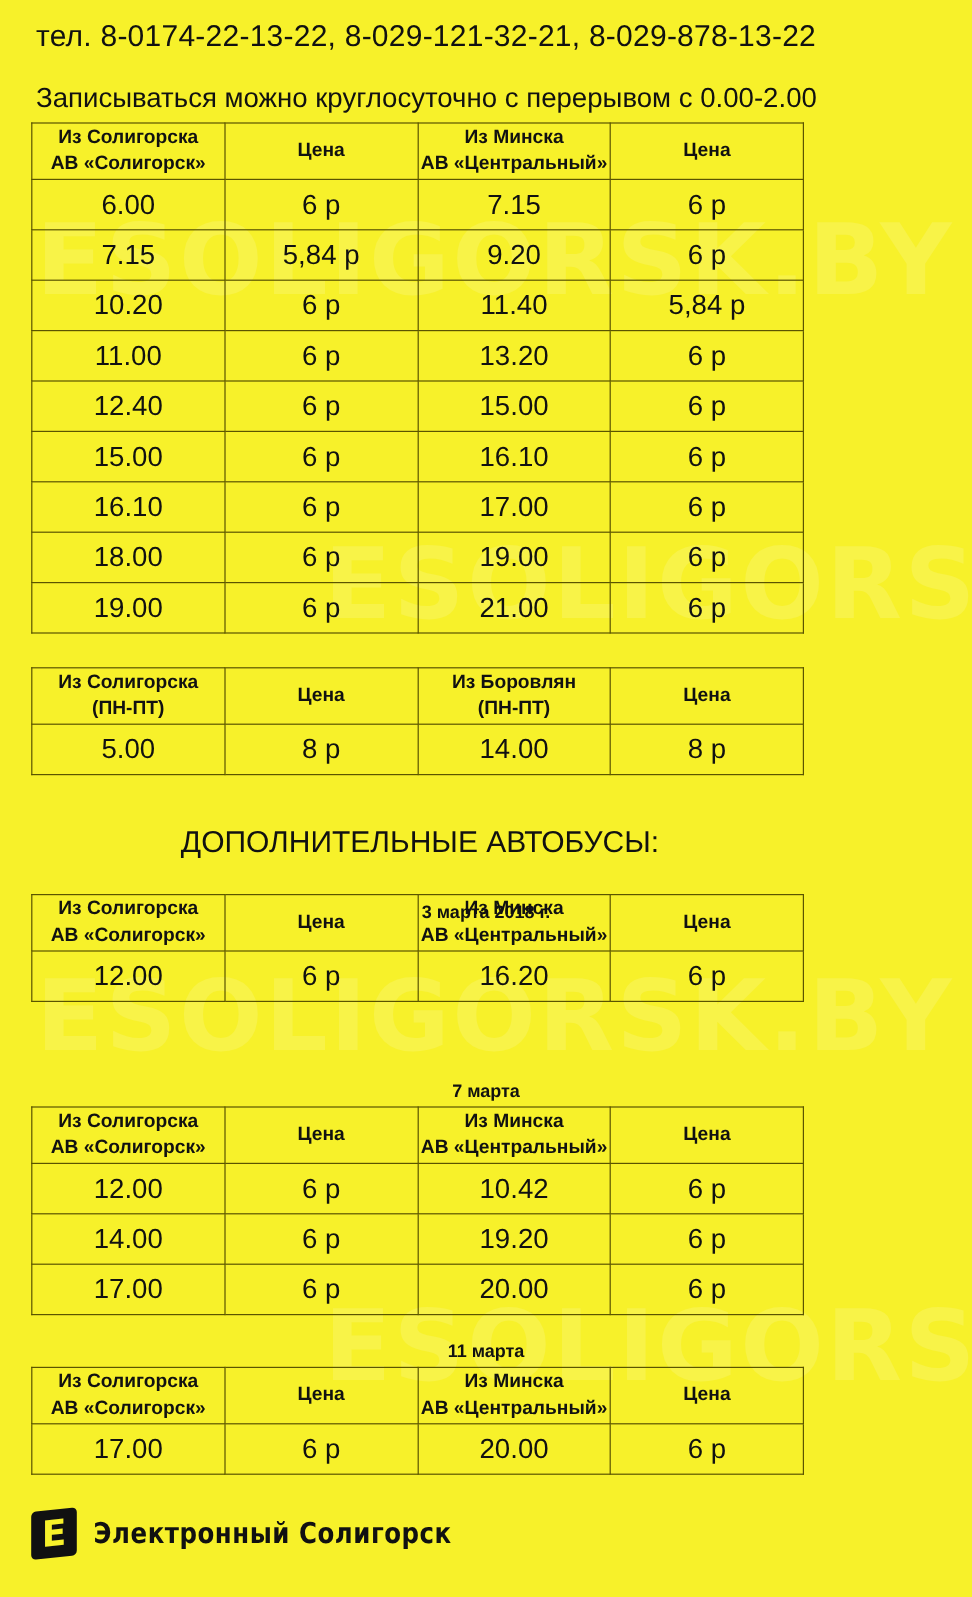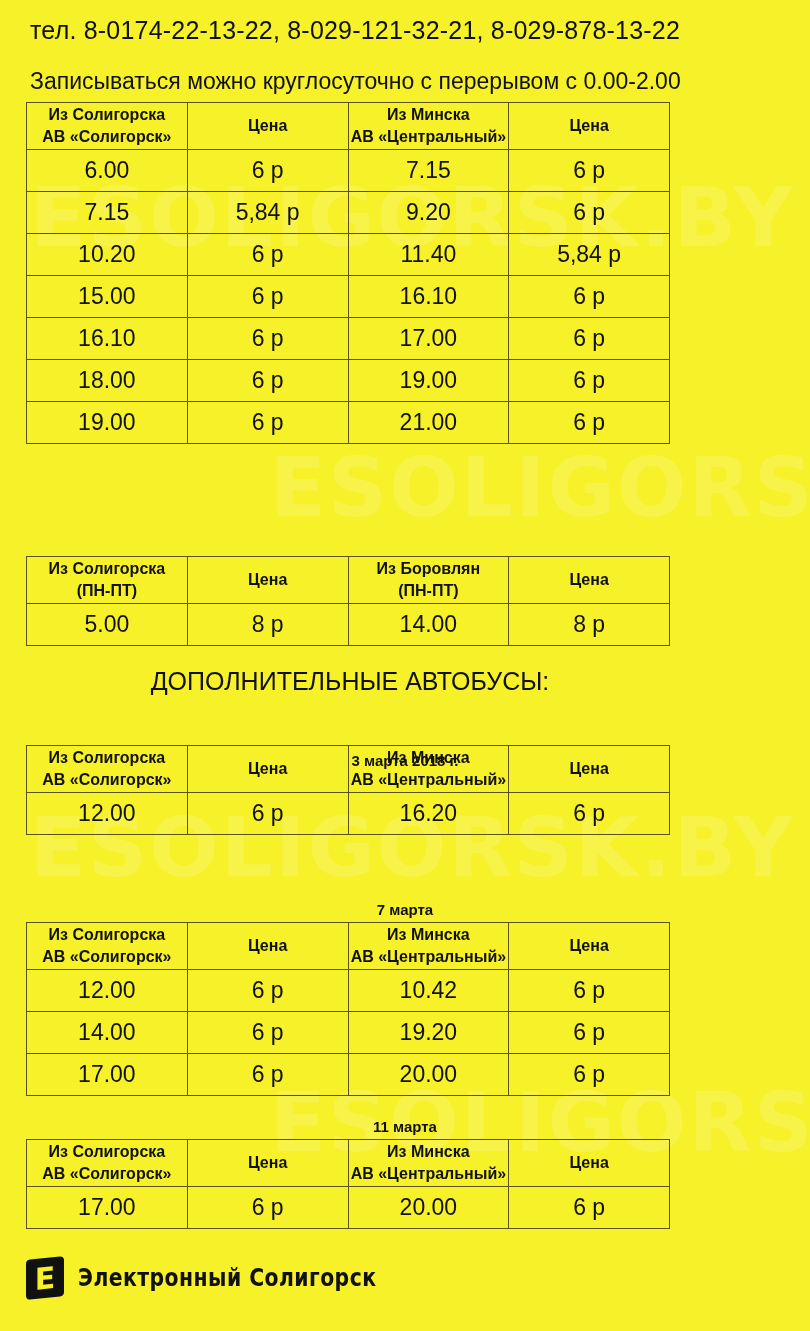--- a/index.html
+++ b/index.html
@@ -19,21 +19,21 @@
     table.sched {
       position: absolute; left: 26px; width: 644px; border-collapse: collapse; table-layout: fixed;
     }
     table.sched td, table.sched th {
       border: 1px solid #5a5400; text-align: center; vertical-align: middle; padding: 0;
     }
     table.sched th { font-weight: bold; font-size: 16px; line-height: 22px; height: 46px; }
     table.sched td { font-size: 23px; height: 41px; }
     .col { width: 25%; }
     .section-title {
-      position: absolute; left: 0; width: 700px; text-align: center; font-size: 25px; top: 667px;
+      position: absolute; left: 0; width: 700px; text-align: center; font-size: 25px; top: 688px;
     }
     .date-label {
       position: absolute; left: 0; width: 810px; text-align: center; font-weight: bold; font-size: 15px;
     }
     .logo { position: absolute; left: 26px; top: 1258px; display: flex; align-items: center; }
     .logo-mark {
       width: 38px; height: 40px; background: #111; transform: skewY(-6deg); border-radius: 4px;
       display: flex; align-items: center; justify-content: center; color: #f7f12a;
       font-weight: bold; font-size: 30px; font-family: "DejaVu Sans", sans-serif;
     }
@@ -80,20 +80,32 @@
         <td>9.20</td>
         <td>6 р</td>
       </tr>
     <tr>
         <td>10.20</td>
         <td>6 р</td>
         <td>11.40</td>
         <td>5,84 р</td>
       </tr>
     <tr>
+        <td>11.00</td>
+        <td>6 р</td>
+        <td>13.20</td>
+        <td>6 р</td>
+      </tr>
+    <tr>
+        <td>12.40</td>
+        <td>6 р</td>
+        <td>15.00</td>
+        <td>6 р</td>
+      </tr>
+    <tr>
         <td>15.00</td>
         <td>6 р</td>
         <td>16.10</td>
         <td>6 р</td>
       </tr>
     <tr>
         <td>16.10</td>
         <td>6 р</td>
         <td>17.00</td>
         <td>6 р</td>

